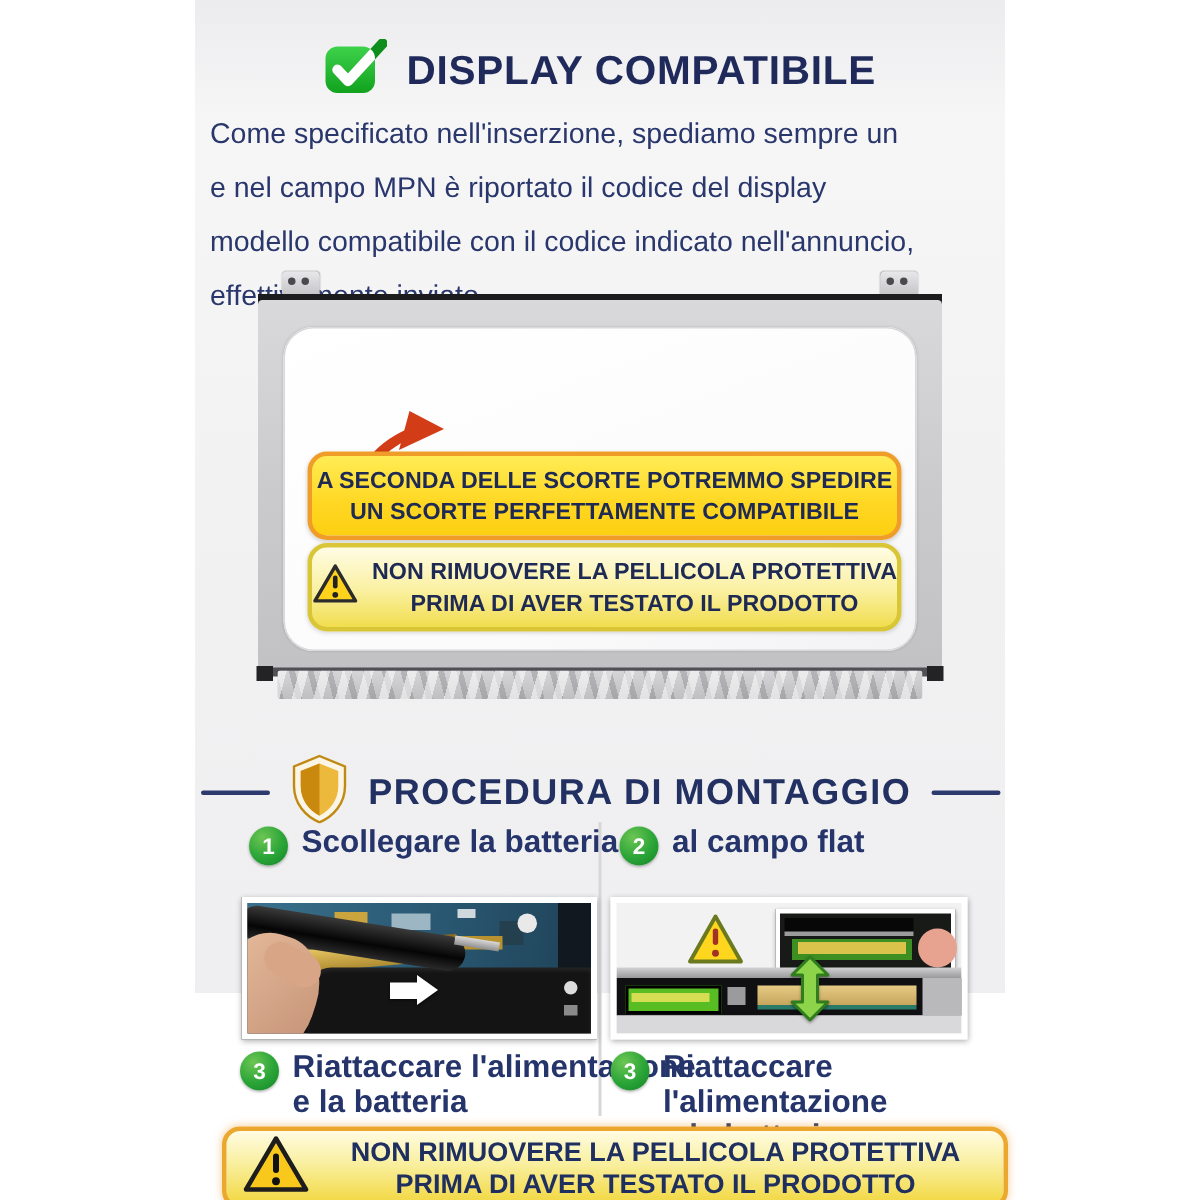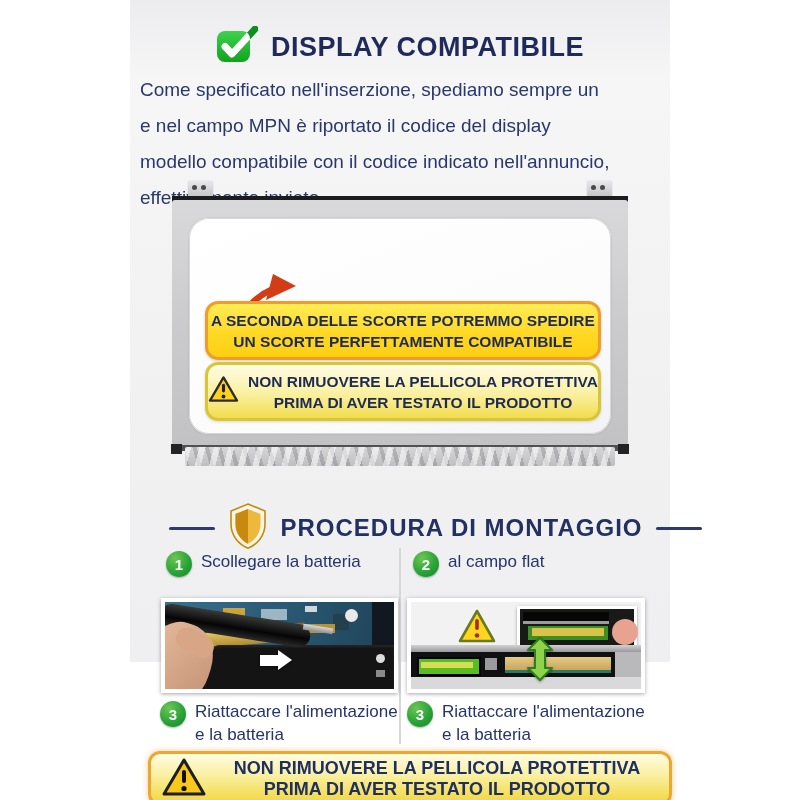--- a/index.html
+++ b/index.html
@@ -36,30 +36,30 @@
   .red-arrow{position:absolute;left:56px;top:86px;}
   
   .note{position:absolute;left:33px;width:390px;height:53px;border-radius:13px;
     display:flex;align-items:center;justify-content:center;gap:9px;text-align:center;
     font-weight:bold;color:#1e2a54;font-size:15.5px;line-height:21px;}
   .note-stock{top:113px;border:3px solid #ef9d28;background:linear-gradient(180deg,#ffec55 0%,#ffd722 60%,#fccf12 100%);
     box-shadow:0 1px 3px rgba(0,0,0,.18);}
   .note-film{top:174px;border:3px solid #d9c636;background:linear-gradient(180deg,#fffce4 0%,#faf0a0 55%,#f1dd4e 100%);
     box-shadow:0 1px 3px rgba(0,0,0,.15);}
   
-  .proc-head{position:absolute;top:503px;left:0;width:540px;display:flex;align-items:center;justify-content:center;gap:13px;padding-left:35px;}
+  .proc-head{position:absolute;top:503px;left:0;width:540px;display:flex;align-items:center;justify-content:center;gap:13px;}
   .proc-line{width:46px;height:3px;background:#2c3a6e;border-radius:2px;}
   .proc-title{font-size:24px;font-weight:bold;color:#223062;letter-spacing:1px;}
   
   .step{position:absolute;display:flex;gap:9px;align-items:flex-start;}
   .step-badge{flex:0 0 auto;width:26px;height:26px;border-radius:50%;margin-top:1px;
     background:radial-gradient(circle at 35% 28%,#6cc653 0%,#2aa437 55%,#128427 100%);
     color:#fff;font-weight:bold;font-size:15px;display:flex;align-items:center;justify-content:center;
     box-shadow:0 1px 2px rgba(0,0,0,.3);}
-  .step-text{font-size:17px;font-weight:normal;color:#25346a;line-height:23px;}
+  .step-text{font-size:21px;font-weight:bold;color:#25346a;line-height:23px;}
   .step-1{left:36px;top:550px}.step-2{left:283px;top:550px}
   .step-3a{left:30px;top:700px}.step-3b{left:277px;top:700px}
   .v-divider{position:absolute;left:269px;top:548px;width:2px;height:196px;background:#d7d7da;}
   
   .photo{position:absolute;top:598px;height:87px;border:4px solid #ffffff;box-shadow:0 1px 4px rgba(0,0,0,.35);overflow:hidden;}
   .photo-left{left:31px;width:229px;background:#0f0f10;}
   .photo-right{left:277px;width:230px;background:#f2f2f3;}
   .pl-pcb{position:absolute;left:0;top:0;width:229px;height:47px;
     background:linear-gradient(100deg,#39718c 0%,#2c5c77 45%,#1e4257 100%);}
   .pl-chip{position:absolute;background:#9db6c3;}

